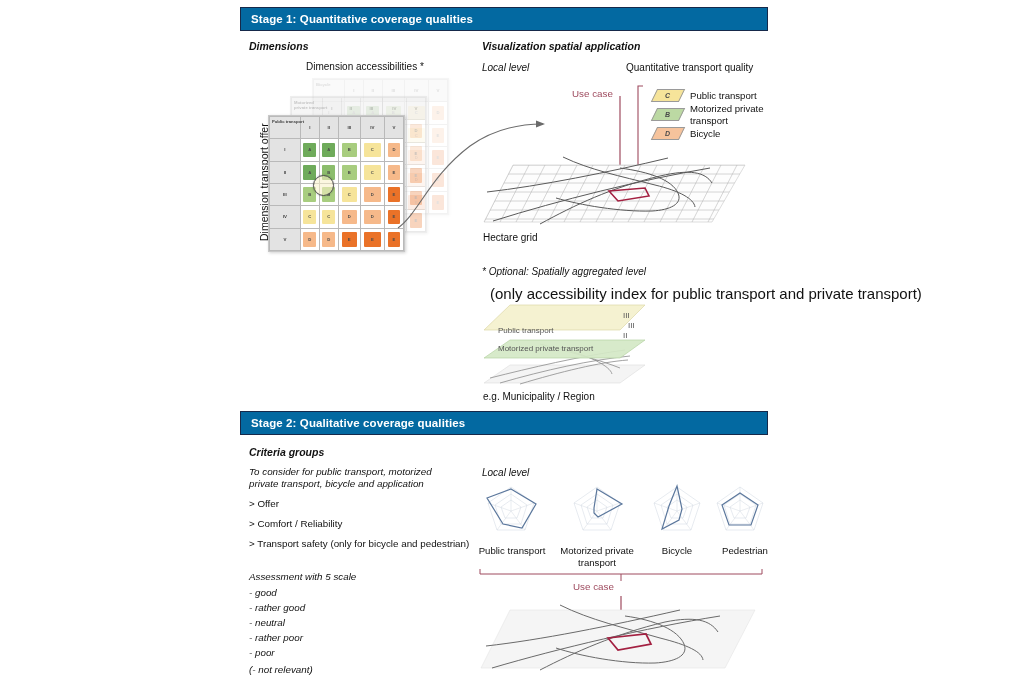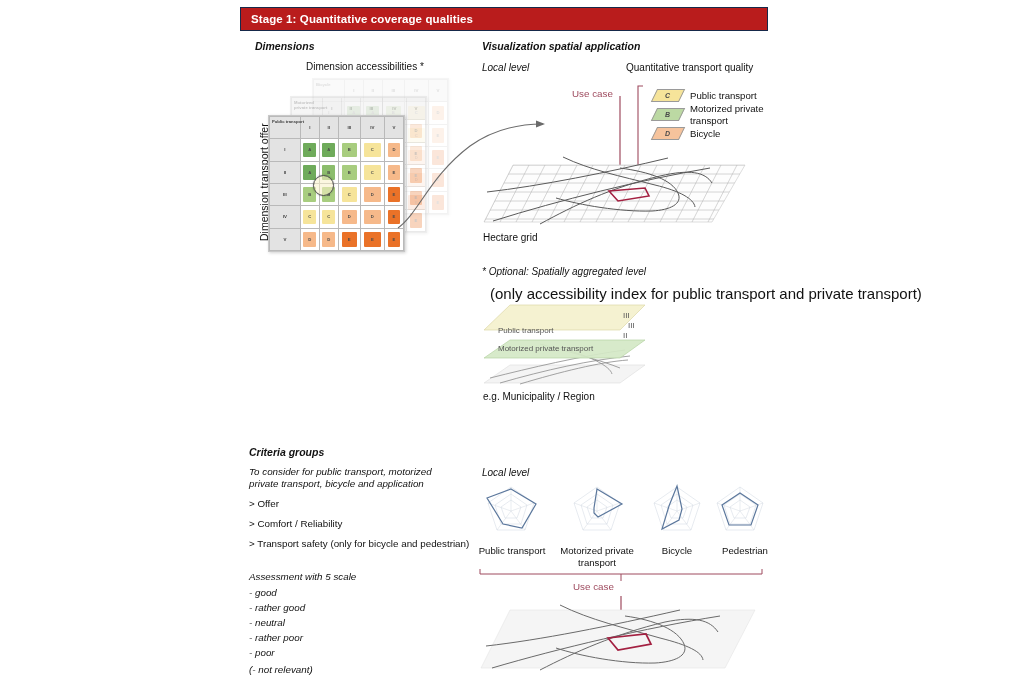--- a/index.html
+++ b/index.html
@@ -4,21 +4,21 @@
 <style>
   html,body{margin:0;padding:0;}
   body{
     width:1024px;height:684px;background:#ffffff;
     font-family:"Liberation Sans",sans-serif;
     color:#1a1a1a;overflow:hidden;position:relative;
   }
   .page{position:absolute;left:0;top:0;width:1024px;height:684px;}
   .stage-bar{
     position:absolute;left:240px;width:528px;height:24px;
-    background:#b91c1c;border:1px solid #16294a;box-sizing:border-box;
+    background:#0369a1;border:1px solid #16294a;box-sizing:border-box;
     display:flex;align-items:center;
   }
   .stage-bar .stage-title{
     color:#ffffff;font-size:11.5px;font-weight:bold;padding-left:10px;
     letter-spacing:.1px;
   }
   .col-head{
     position:absolute;font-size:10.5px;font-style:italic;font-weight:bold;
     color:#111;
   }
@@ -82,21 +82,21 @@
 </style>
 </head>
 <body>
 
 <div class="page">
 
   <div class="stage-bar" style="top:7px;">
     <span class="stage-title">Stage 1: Quantitative coverage qualities</span>
   </div>
 
-  <div class="col-head" style="left:249px;top:40px;margin-left:6px;">Dimensions</div>
+  <div class="col-head" style="left:249px;top:40px;">Dimensions</div>
   <div class="col-head" style="left:482px;top:40px;">Visualization spatial application</div>
 
   <div class="plain" style="left:306px;top:61px;">Dimension accessibilities *</div>
 
   <div class="vlabel" style="left:258px;top:241px;">Dimension transport offer</div>
 
   <div class="matrix-wrap">
 
     <div class="layer ghost2" style="left:44px;top:0px;width:135px;height:135px;">
       <table class="grid-tbl">
@@ -513,20 +513,23 @@
     <polygon points="510,305 645,305 620,330 484,330" fill="#f4f1cd" fill-opacity=".92" stroke="#ddd9a8" stroke-width=".7"></polygon>
   </svg>
   <div class="txtline" style="left:498px;top:326px;font-size:8px;color:#555;">Public transport</div>
   <div class="txtline" style="left:498px;top:344px;font-size:8px;color:#555;">Motorized private transport</div>
   <div class="txtline" style="left:623px;top:311px;font-size:8px;color:#555;">III</div>
   <div class="txtline" style="left:628px;top:321px;font-size:8px;color:#555;">III</div>
   <div class="txtline" style="left:623px;top:331px;font-size:8px;color:#555;">II</div>
 
   <div class="plain" style="left:483px;top:391px;">e.g. Municipality / Region</div>
 
+  <div class="stage-bar" style="top:411px;">
+    <span class="stage-title">Stage 2: Qualitative coverage qualities</span>
+  </div>
 
   <div class="col-head" style="left:249px;top:446px;">Criteria groups</div>
 
   <div class="txtline ital" style="left:249px;top:466px;">To consider for public transport, motorized</div>
   <div class="txtline ital" style="left:249px;top:478px;">private transport, bicycle and application</div>
 
   <div class="bullet" style="left:249px;top:498px;">&gt; Offer</div>
   <div class="bullet" style="left:249px;top:518px;">&gt; Comfort / Reliability</div>
   <div class="bullet" style="left:249px;top:538px;">&gt; Transport safety (only for bicycle and pedestrian)</div>
 

